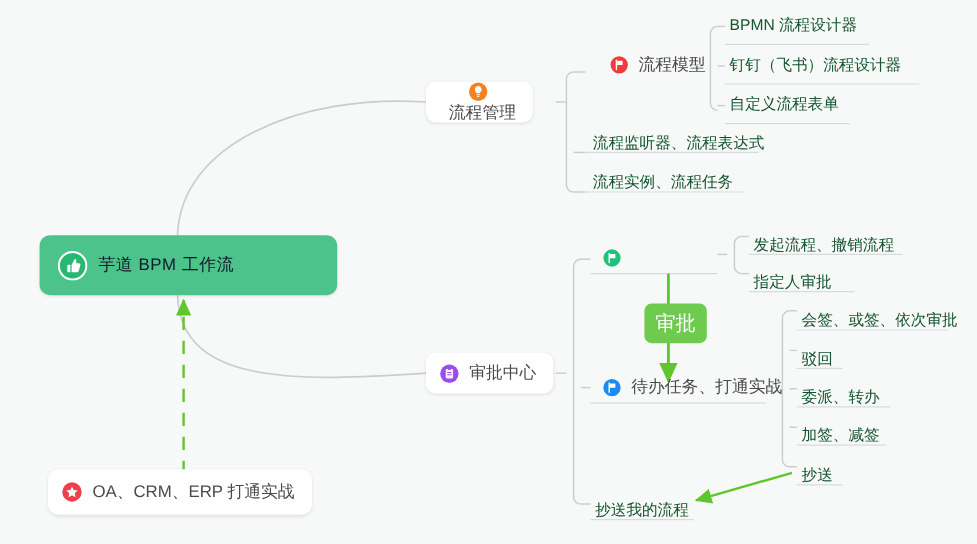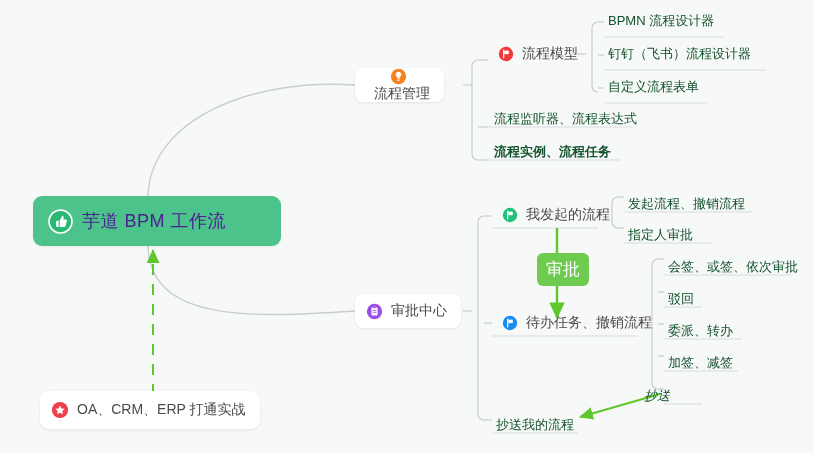--- a/index.html
+++ b/index.html
@@ -19,22 +19,22 @@
     left:33px;top:196px;
     width:248px;height:50px;
     background:#4cc38a;
     border-radius:9px;
     display:flex;align-items:center;
     padding-left:15px;
     box-sizing:border-box;
     box-shadow:0 1px 2px rgba(0,0,0,.06);
   }
   .root-label{
-    color:#4c1d95;
-    font-size:18px;
+    color:#0f172a;
+    font-size:14px;
     letter-spacing:.5px;
     margin-left:9px;
     white-space:nowrap;
   }
 
   
   .card{
     position:absolute;
     background:#ffffff;
     border-radius:8px;
@@ -164,37 +164,37 @@
       <svg width="17" height="17" viewBox="0 0 20 20">
         <circle cx="10" cy="10" r="9" fill="#f58220"></circle>
         <path d="M10 4.4a3.3 3.3 0 0 0-1.9 6v1.1h3.8v-1.1A3.3 3.3 0 0 0 10 4.4z" fill="#ffffff"></path>
         <rect x="8.3" y="12.3" width="3.4" height="1.2" rx=".6" fill="#ffffff"></rect>
         <rect x="8.8" y="14.1" width="2.4" height="1.1" rx=".5" fill="#ffffff"></rect>
       </svg>
     </span>
     <span class="card-label">流程管理</span>
   </div>
 
-  <div class="card" style="left:487px;top:39px;height:30px;box-shadow:none;background:transparent;">
+  <div class="card" style="left:497px;top:39px;height:30px;box-shadow:none;background:transparent;">
     <span class="icon">
       <svg width="16" height="16" viewBox="0 0 20 20">
         <circle cx="10" cy="10" r="9" fill="#ef3b3b"></circle>
         <path d="M7.1 5.2v9.6" stroke="#ffffff" stroke-width="1.5" stroke-linecap="round"></path>
         <path d="M7.9 5.8h5.6v4.4H7.9z" fill="#ffffff"></path>
       </svg>
     </span>
     <span class="card-label">流程模型</span>
   </div>
 
   <div class="text-node" style="left:604px;top:12px;">BPMN 流程设计器</div>
   <div class="text-node" style="left:604px;top:45px;">钉钉（飞书）流程设计器</div>
   <div class="text-node" style="left:490px;top:110px;">流程监听器、流程表达式</div>
 
   <div class="text-node" style="left:604px;top:78px;">自定义流程表单</div>
-  <div class="text-node" style="left:490px;top:143px;font-weight:bold;">流程实例、流程任务</div>
+  <div class="text-node" style="left:490px;top:143px;">流程实例、流程任务</div>
 
   <div class="card" style="left:355px;top:294px;height:34px;justify-content:flex-end;">
     <span class="icon">
       <svg width="17" height="17" viewBox="0 0 20 20">
         <circle cx="10" cy="10" r="9" fill="#9b4dea"></circle>
         <rect x="6.4" y="5.4" width="7.2" height="9.2" rx="1.1" fill="#ffffff"></rect>
         <rect x="8.4" y="4.2" width="3.2" height="2" rx=".7" fill="#ffffff"></rect>
         <rect x="8.4" y="4.2" width="3.2" height="2" rx=".7" fill="#9b4dea"></rect>
         <rect x="7.8" y="8.2" width="4.4" height="1" fill="#9b4dea"></rect>
         <rect x="7.8" y="10.4" width="4.4" height="1" fill="#9b4dea"></rect>
@@ -204,42 +204,41 @@
   </div>
 
   <div class="card" style="left:491px;top:201px;height:28px;box-shadow:none;background:transparent;">
     <span class="icon">
       <svg width="16" height="16" viewBox="0 0 20 20">
         <circle cx="10" cy="10" r="9" fill="#1fc17b"></circle>
         <path d="M7.1 5.2v9.6" stroke="#ffffff" stroke-width="1.5" stroke-linecap="round"></path>
         <path d="M7.9 5.8h5.6v4.4H7.9z" fill="#ffffff"></path>
       </svg>
     </span>
-    <span class="card-label">我发起的流程</span>
   </div>
 
   <div class="text-node" style="left:624px;top:195px;">发起流程、撤销流程</div>
   <div class="text-node" style="left:624px;top:226px;">指定人审批</div>
 
   <div class="card" style="left:491px;top:309px;height:28px;box-shadow:none;background:transparent;">
     <span class="icon">
       <svg width="16" height="16" viewBox="0 0 20 20">
         <circle cx="10" cy="10" r="9" fill="#1a8cf0"></circle>
         <path d="M7.1 5.2v9.6" stroke="#ffffff" stroke-width="1.5" stroke-linecap="round"></path>
         <path d="M7.9 5.8h5.6v4.4H7.9z" fill="#ffffff"></path>
       </svg>
     </span>
-    <span class="card-label">待办任务、撤销流程</span>
+    <span class="card-label">待办任务、打通实战</span>
   </div>
 
   <div class="text-node" style="left:664px;top:258px;">会签、或签、依次审批</div>
   <div class="text-node" style="left:664px;top:290px;">驳回</div>
   <div class="text-node" style="left:664px;top:322px;">委派、转办</div>
   <div class="text-node" style="left:664px;top:354px;">加签、减签</div>
-  <div class="text-node" style="left:640px;top:387px;font-style:italic;">抄送</div>
+  <div class="text-node" style="left:664px;top:387px;">抄送</div>
 
   <div class="text-node" style="left:492px;top:416px;">抄送我的流程</div>
 
   <div class="tag" style="left:537px;top:253px;">审批</div>
 
   <div class="card" style="left:40px;top:391px;height:38px;border-radius:9px;text-align:center;">
     <span class="icon">
       <svg width="18" height="18" viewBox="0 0 20 20">
         <circle cx="10" cy="10" r="9" fill="#ee3f4d"></circle>
         <path d="M10 4.9l1.6 3.3 3.6.5-2.6 2.5.6 3.6-3.2-1.7-3.2 1.7.6-3.6-2.6-2.5 3.6-.5z" fill="#ffffff"></path>

